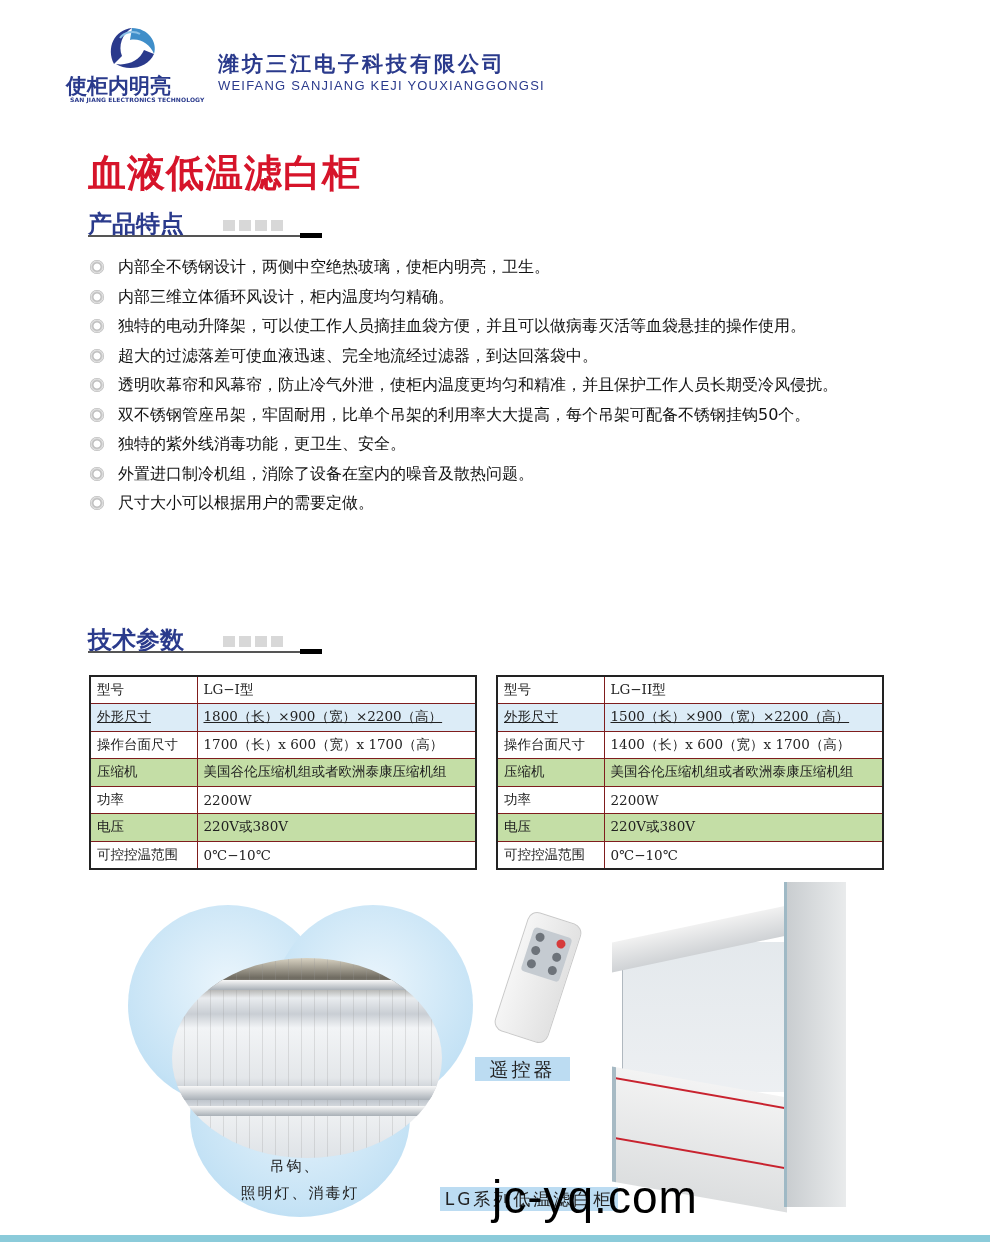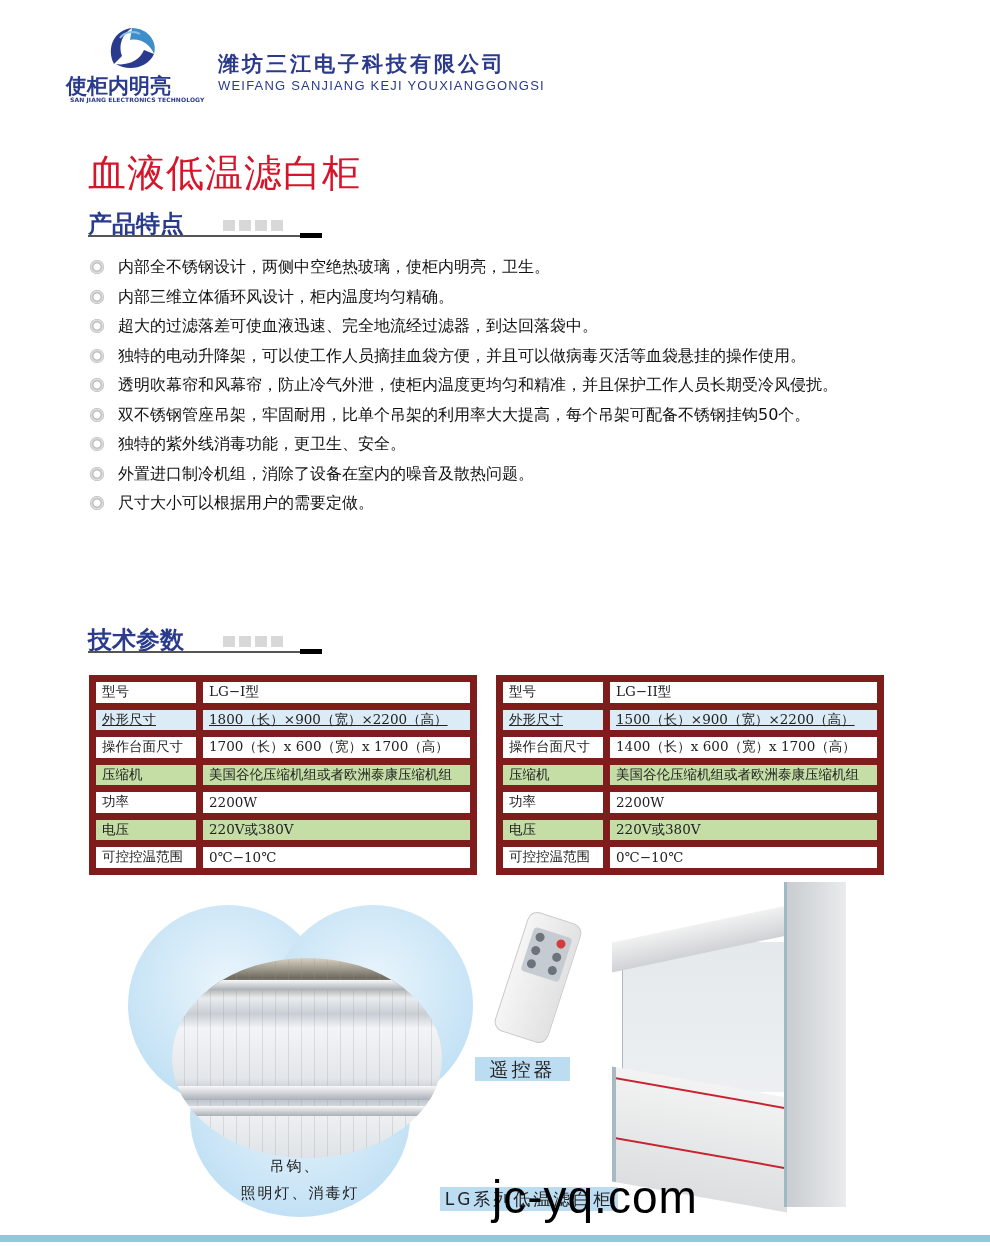--- a/index.html
+++ b/index.html
@@ -8,39 +8,39 @@
 
   
   .logo { position: absolute; left: 66px; top: 24px; width: 140px; height: 82px; }
   .logo-mark { position: absolute; left: 38px; top: 0; width: 56px; height: 48px; }
   .logo-cn { position: absolute; left: 0; top: 48px; width: 140px; font-size: 21px; font-weight: bold; color: #2a3a8c; letter-spacing: 0px; white-space: nowrap; }
   .logo-en { position: absolute; left: 4px; top: 72px; font-size: 6px; font-weight: bold; color: #2a3a8c; white-space: nowrap; letter-spacing: 0.1px; }
   .company-cn { position: absolute; left: 218px; top: 50px; font-size: 21px; font-weight: bold; color: #2a3a8c; letter-spacing: 3px; white-space: nowrap; }
   .company-en { position: absolute; left: 218px; top: 78px; font-size: 13px; color: #2a3a8c; letter-spacing: 1.2px; white-space: nowrap; font-family: "Liberation Sans", sans-serif; }
 
   
-  .page-title { position: absolute; left: 88px; top: 148px; font-size: 38px; color: #d6142a; font-weight: normal; letter-spacing: 1px; white-space: nowrap; text-align: right; }
+  .page-title { position: absolute; left: 88px; top: 148px; font-size: 38px; color: #d6142a; font-weight: bold; letter-spacing: 1px; white-space: nowrap; text-align: right; }
 
   
   .sec-head { position: absolute; left: 88px; width: 235px; height: 34px; }
   .sec-head .label { position: absolute; left: 0; top: 0; font-size: 24px; font-weight: bold; color: #2a3a8c; white-space: nowrap; }
   .sec-head .squares { position: absolute; left: 135px; top: 12px; display: flex; gap: 4px; }
   .sec-head .squares span { width: 12px; height: 11px; background: #d8d8d8; display: block; }
   .sec-head .rule { position: absolute; left: 0; top: 27px; width: 212px; height: 2px; background: #555; }
   .sec-head .bar { position: absolute; left: 212px; top: 25px; width: 22px; height: 5px; background: #000; }
 
   
   .features { position: absolute; left: 88px; top: 252px; width: 760px; list-style: none; }
   .features li { position: relative; padding-left: 30px; font-size: 16px; line-height: 29.5px; color: #111; }
   .features li .bullet { position: absolute; left: 2px; top: 8px; width: 14px; height: 14px; border-radius: 50%;
     background: radial-gradient(circle at 50% 50%, #ffffff 0 3px, #b9b9b9 4px, #e4e4e4 6px, #a8a8a8 7px); }
 
   
   .spec-table { position: absolute; top: 675px; width: 388px; border-collapse: collapse; border: 2px solid #222; font-family: "DejaVu Serif", "Liberation Serif", serif; font-size: 13.5px; }
-  .spec-table td { border: 7px solid #7f1d1d; height: 27.5px; padding: 0 6px; white-space: nowrap; color: #222; }
+  .spec-table td { border: 1px solid #7f1d1d; height: 27.5px; padding: 0 6px; white-space: nowrap; color: #222; }
   .spec-table td.k { width: 107px; }
   .spec-table tr.blue td { background: #dcecf7; text-decoration: underline; }
   .spec-table tr.green td { background: #c4dea6; }
   #table-lg1 { left: 89px; }
   #table-lg2 { left: 496px; }
 
   
   .circles { position: absolute; left: 128px; top: 905px; width: 345px; height: 312px; }
   .circle { position: absolute; border-radius: 50%; background: radial-gradient(circle at 50% 40%, #eaf5fc 0%, #c4e2f5 70%, #a9d3ef 100%); }
   .c1 { left: 0; top: 0; width: 200px; height: 200px; }
@@ -98,22 +98,22 @@
       <span></span>
       <span></span>
     </div>
   <div class="rule"></div>
   <div class="bar"></div>
 </div>
 
 <ul class="features">
   <li><span class="bullet"></span><span>内部全不锈钢设计，两侧中空绝热玻璃，使柜内明亮，卫生。</span></li>
   <li><span class="bullet"></span><span>内部三维立体循环风设计，柜内温度均匀精确。</span></li>
+  <li><span class="bullet"></span><span>独特的电动升降架，可以使工作人员摘挂血袋方便，并且可以做病毒灭活等血袋悬挂的操作使用。</span></li>
   <li><span class="bullet"></span><span>超大的过滤落差可使血液迅速、完全地流经过滤器，到达回落袋中。</span></li>
-  <li><span class="bullet"></span><span>独特的电动升降架，可以使工作人员摘挂血袋方便，并且可以做病毒灭活等血袋悬挂的操作使用。</span></li>
   <li><span class="bullet"></span><span>透明吹幕帘和风幕帘，防止冷气外泄，使柜内温度更均匀和精准，并且保护工作人员长期受冷风侵扰。</span></li>
   <li><span class="bullet"></span><span>双不锈钢管座吊架，牢固耐用，比单个吊架的利用率大大提高，每个吊架可配备不锈钢挂钩50个。</span></li>
   <li><span class="bullet"></span><span>独特的紫外线消毒功能，更卫生、安全。</span></li>
   <li><span class="bullet"></span><span>外置进口制冷机组，消除了设备在室内的噪音及散热问题。</span></li>
   <li><span class="bullet"></span><span>尺寸大小可以根据用户的需要定做。</span></li>
 </ul>
 
 <div class="sec-head" style="top:624px;">
   <span class="label">技术参数</span>
   <div class="squares">

